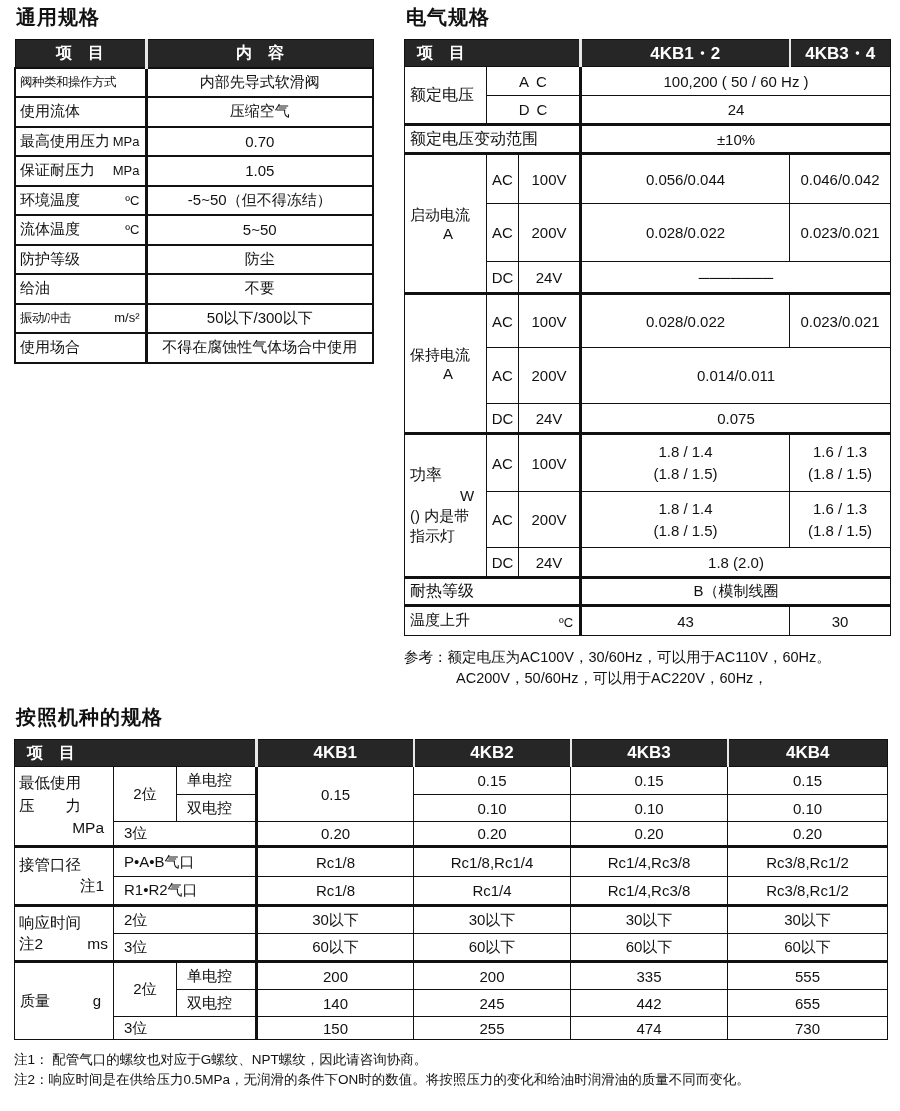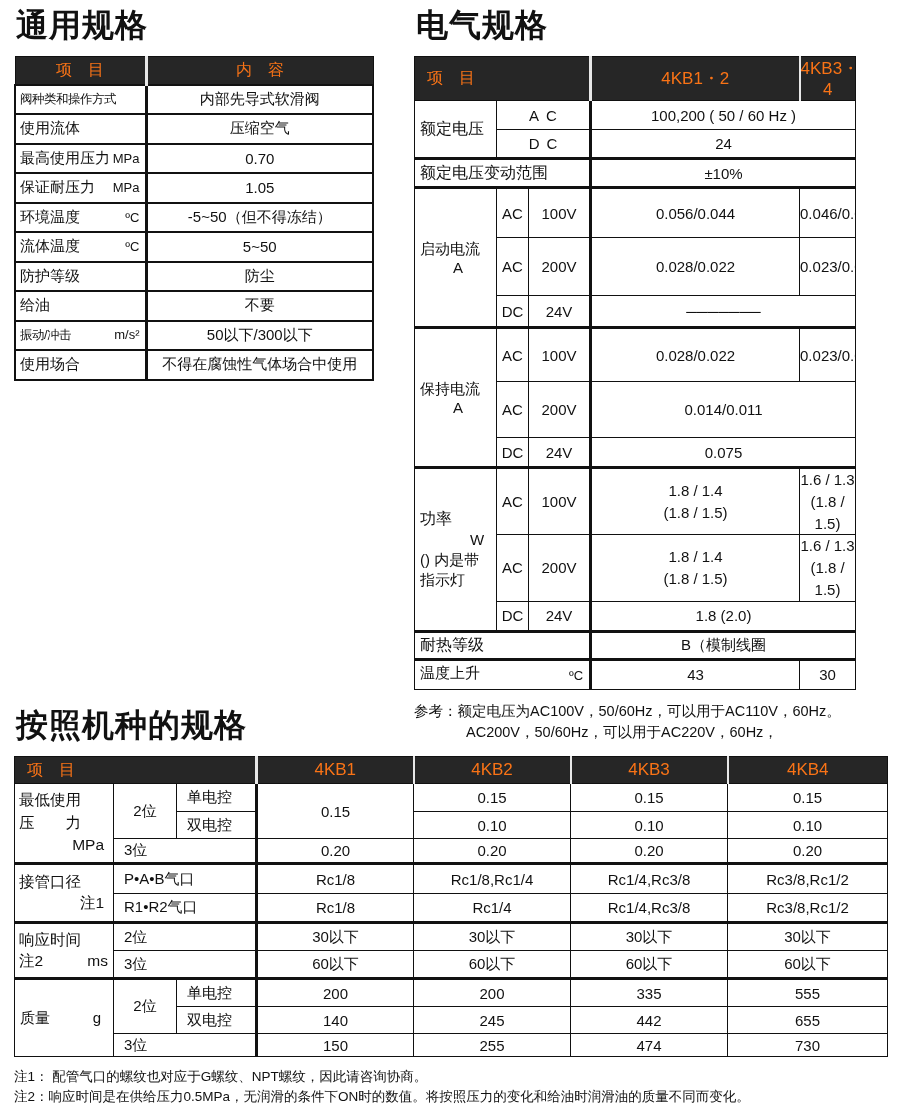--- a/index.html
+++ b/index.html
@@ -4,30 +4,30 @@
 <style>
   * { box-sizing: border-box; margin: 0; padding: 0; }
   html,body { background:#fff; }
   body {
     width: 900px; height: 1111px; position: relative;
     font-family: "Liberation Sans", "DejaVu Sans", sans-serif;
     color: #111;
   }
   .sect { position: absolute; }
   .sect-general   { left: 14px;  top: 4px;   width: 360px; }
-  .sect-electric  { left: 414px; top: 4px;   width: 442px; }
+  .sect-electric  { left: 404px; top: 4px;   width: 487px; }
   .sect-model     { left: 14px;  top: 704px; width: 874px; }
 
-  h2.title { font-size: 32px; font-weight: bold; letter-spacing: 1px; margin: 0 0 8px 2px; }
+  h2.title { font-size: 20px; font-weight: bold; letter-spacing: 1px; margin: 0 0 8px 2px; }
 
   table.tbl { border-collapse: collapse; table-layout: fixed; width: 100%; }
   .tbl td, .tbl th { border: 1px solid #111; overflow: hidden; }
 
   
-  th.hcell { background:#262626; color:#f97316; font-weight:normal; font-size:16px;
+  th.hcell { background:#262626; color:#ffffff; font-weight:bold; font-size:16px;
              text-align:center; border-color:#111; }
   th.hcell.left { text-align:left; padding-left:12px; }
   th.hcell.big { font-size:17px; }
   .wsep  { border-left:2px solid #e8e8e8 !important; }
   .wsep3 { border-left:3px solid #e8e8e8 !important; }
 
   
   .gen td { border-width:2px; font-size:15px; }
   .gen tr { height:29.5px; }
   .gen tr.hrow { height:28px; }
@@ -287,21 +287,21 @@
               <span>温度上升</span>
               <span class="u">ºC</span>
             </div>
       </td>
       <td class="ctr thL">43</td>
       <td class="ctr">30</td>
     </tr>
   </tbody>
     </table>
   <div class="note">
-    <div>参考：额定电压为AC100V，50/60Hz，可以用于AC110V，60Hz。</div>
+    <div>参考：额定电压为AC100V，30/60Hz，可以用于AC110V，60Hz。</div>
     <div class="ind">AC200V，50/60Hz，可以用于AC220V，60Hz，</div>
   </div>
 </div>
 
 <div class="sect sect-model">
   <h2 class="title">按照机种的规格</h2>
   <table class="tbl mdl">
     <colgroup>
         <col style="width:99px">
         <col style="width:63px">

